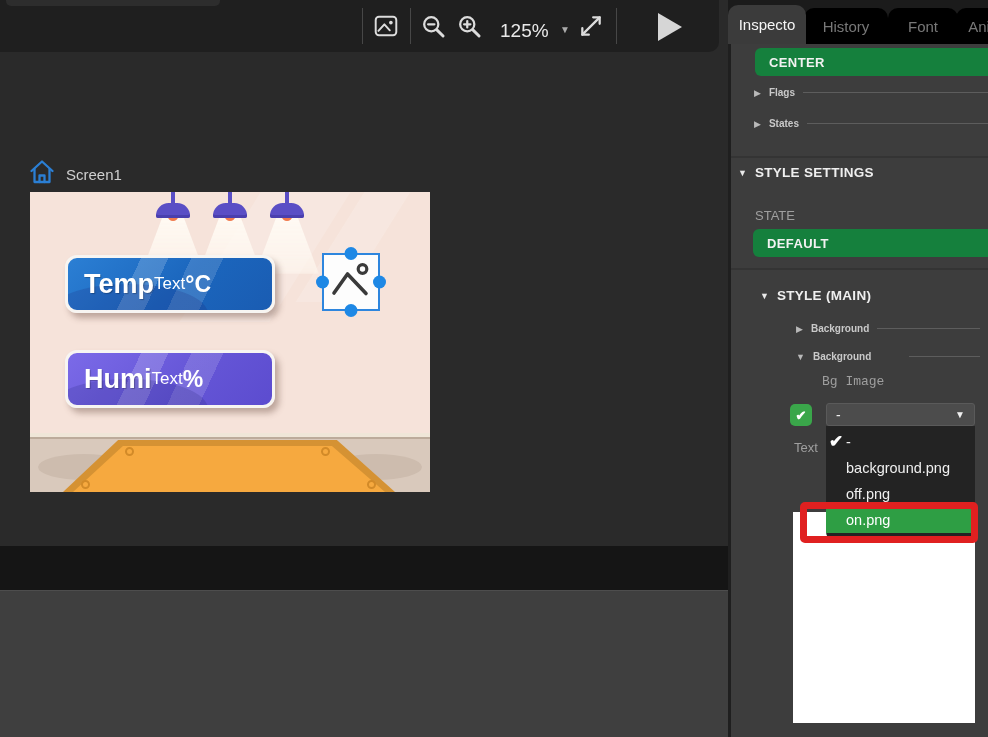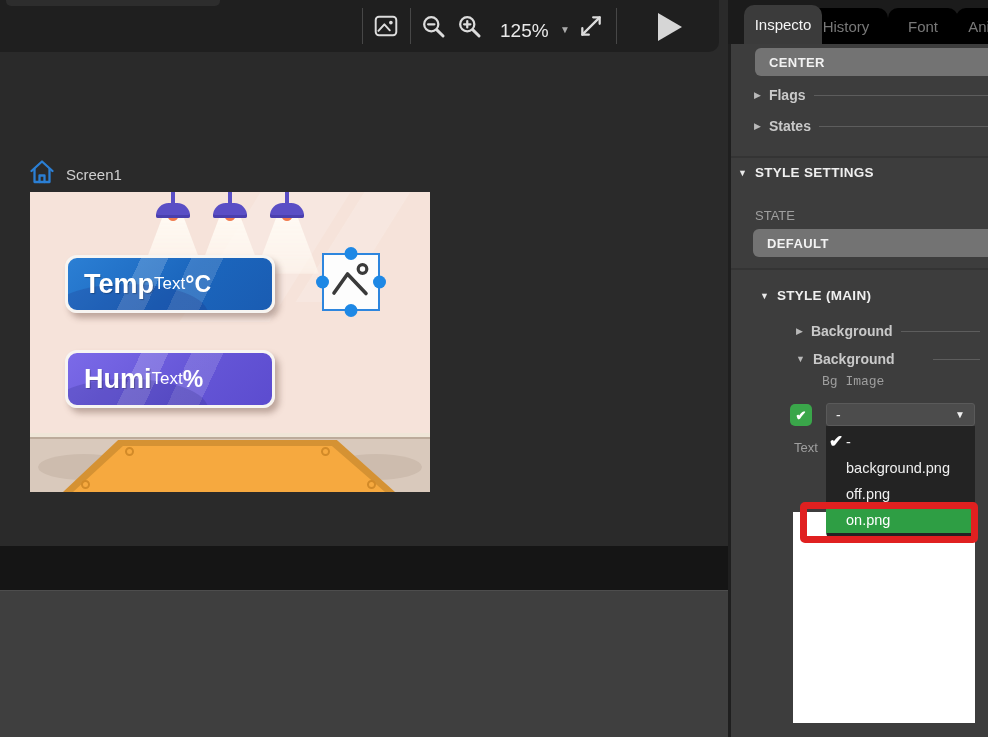--- a/index.html
+++ b/index.html
@@ -70,27 +70,27 @@
   .handle { position:absolute; width:13px; height:13px; border-radius:50%; background:#1e88e5; z-index:5; }
 
   
   #inspector-panel { position:absolute; left:728px; top:0; width:260px; height:737px; background:#3d3d3d; }
   #panel-divider { position:absolute; left:0; top:44px; width:3px; height:693px; background:#1f1f1f; z-index:20; }
   #tab-bar { position:absolute; left:0; top:0; width:260px; height:44px; background:#1b1b1b; }
   .tab { position:absolute; height:36px; top:8px; background:#000000; border-radius:10px 10px 0 0;
          display:flex; align-items:center; justify-content:center; color:#787878; font-size:15px; cursor:pointer; }
   .tab.active { top:5px; height:39px; background:#3b3b3b; color:#f5f5f5; z-index:2; }
 
-  .bar-btn { position:absolute; height:28px; background:#737373; border-radius:6px 0 0 6px;
+  .bar-btn { position:absolute; height:28px; background:#15803d; border-radius:6px 0 0 6px;
              display:flex; align-items:center; padding-left:14px; color:#f2f2f2;
              font-weight:bold; font-size:13px; letter-spacing:0.4px; cursor:pointer; }
   .prow { position:absolute; display:flex; align-items:center; gap:8px; cursor:pointer; }
   .caret { font-size:9px; color:#b9b9b9; }
   .caret.white { color:#e9e9e9; }
-  .plabel { font-weight:bold; font-size:14px; color:#c9c9c9; }
+  .plabel { font-weight:bold; font-size:10px; color:#c9c9c9; }
   .plabel.bright { color:#efefef; font-size:13.5px; letter-spacing:0.3px; }
   .hline { height:1px; background:#5d5d5d; flex:1; }
   .subtle { position:absolute; color:#9f9f9f; font-size:13px;text-align:right; }
   .divider { position:absolute; left:0; width:260px; height:2px; background:#343434; }
 
   #bg-checkbox { position:absolute; left:62px; top:404px; width:22px; height:22px; background:#3aa64a;
                  border-radius:5px; display:flex; align-items:center; justify-content:center;
                  color:#fff; font-size:13px; font-weight:bold; cursor:pointer; }
   #bg-select { position:absolute; left:98px; top:403px; width:149px; height:23px; background:#4c4c4c;
                border:1px solid #5a5a5a; border-radius:3px; display:flex; align-items:center;
@@ -253,21 +253,21 @@
   <div id="tab-bar">
     <div class="tab" style="left:76px; width:84px;">
         <span>History</span>
       </div>
     <div class="tab" style="left:160px; width:70px;">
         <span>Font</span>
       </div>
     <div class="tab" style="left:228px; width:46px;">
         <span>Ani</span>
       </div>
-    <div class="tab active" style="left:16px; width:78px;">
+    <div class="tab active" style="left:0; width:78px;">
         <span>Inspecto</span>
       </div>
   </div>
   <div id="panel-divider"></div>
 
   <div class="bar-btn" style="left:27px; top:48px; width:233px;">CENTER</div>
 
   <div class="prow" style="left:26px; top:87px; width:234px;">
     <span class="caret">▶</span>
     <span class="plabel">Flags</span>

